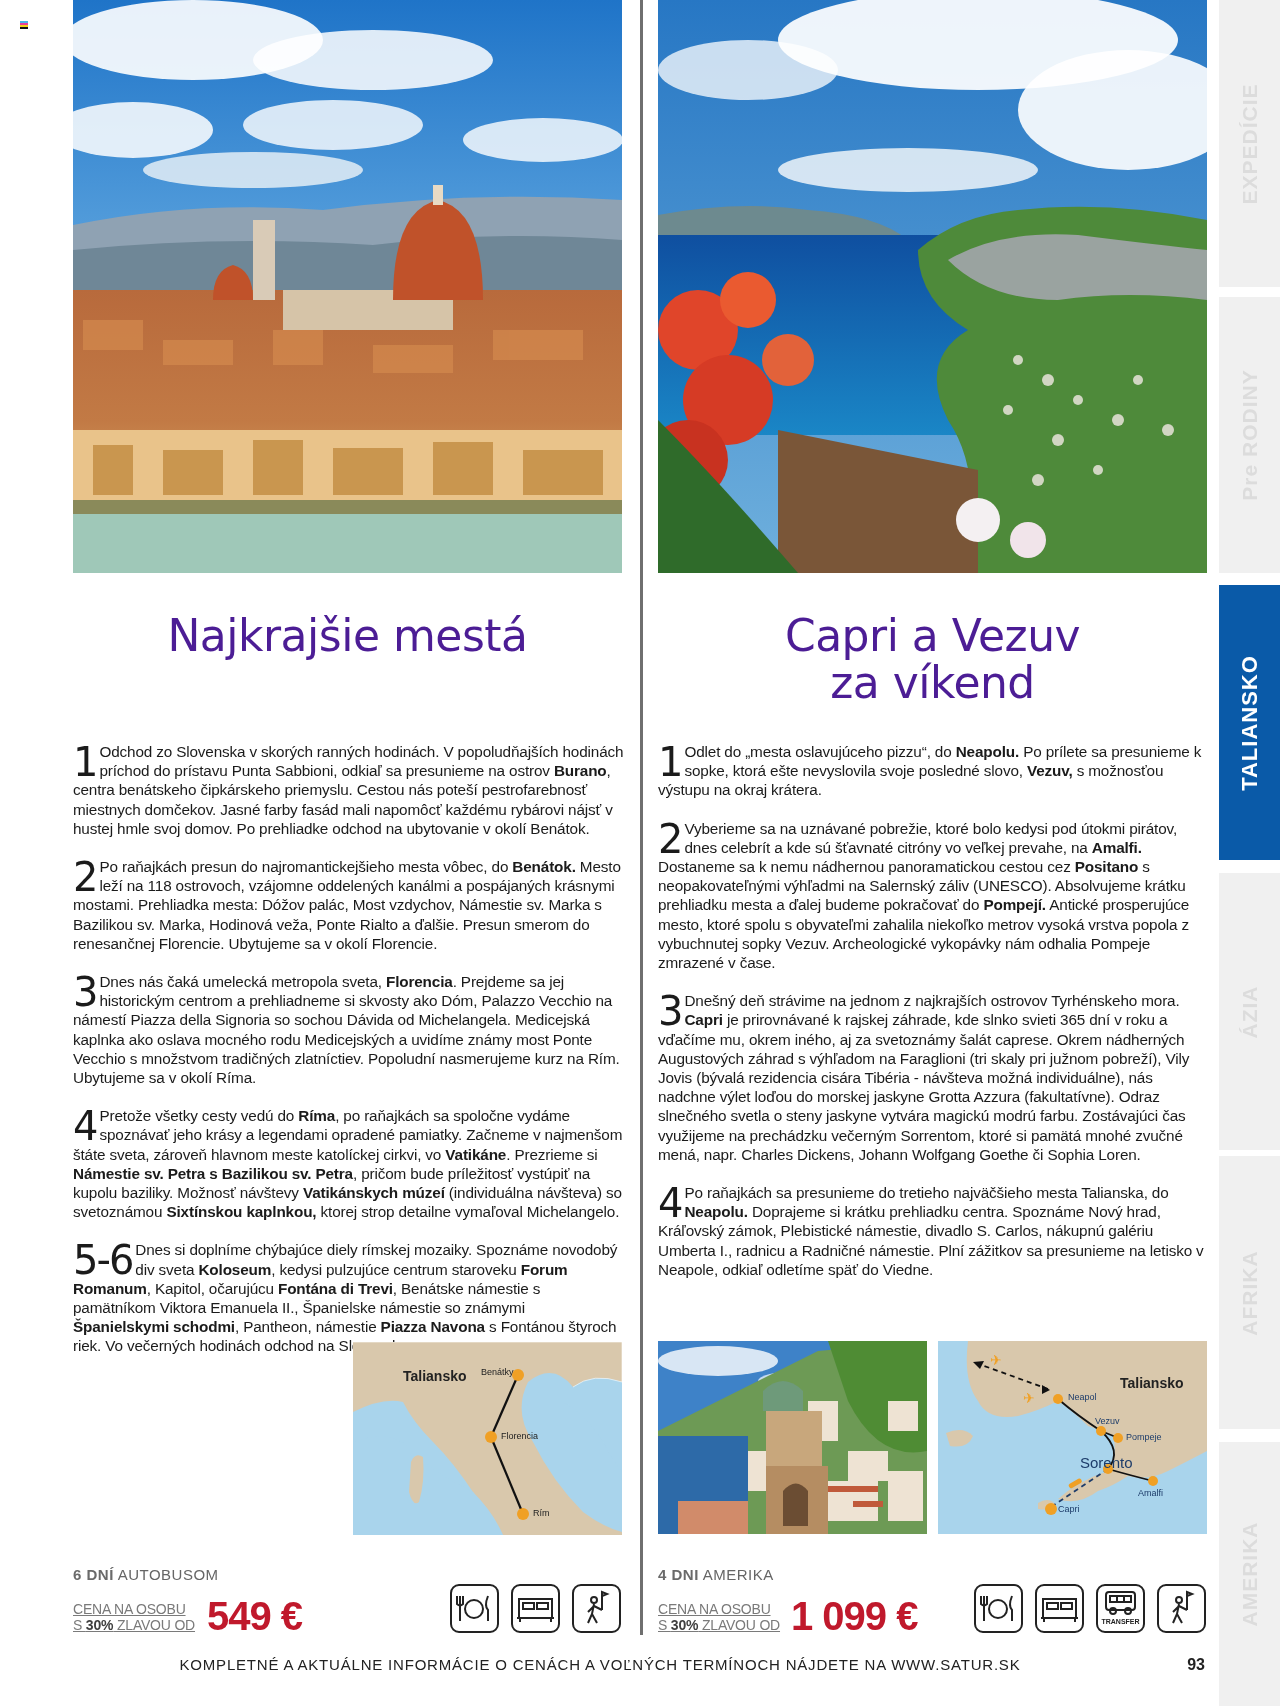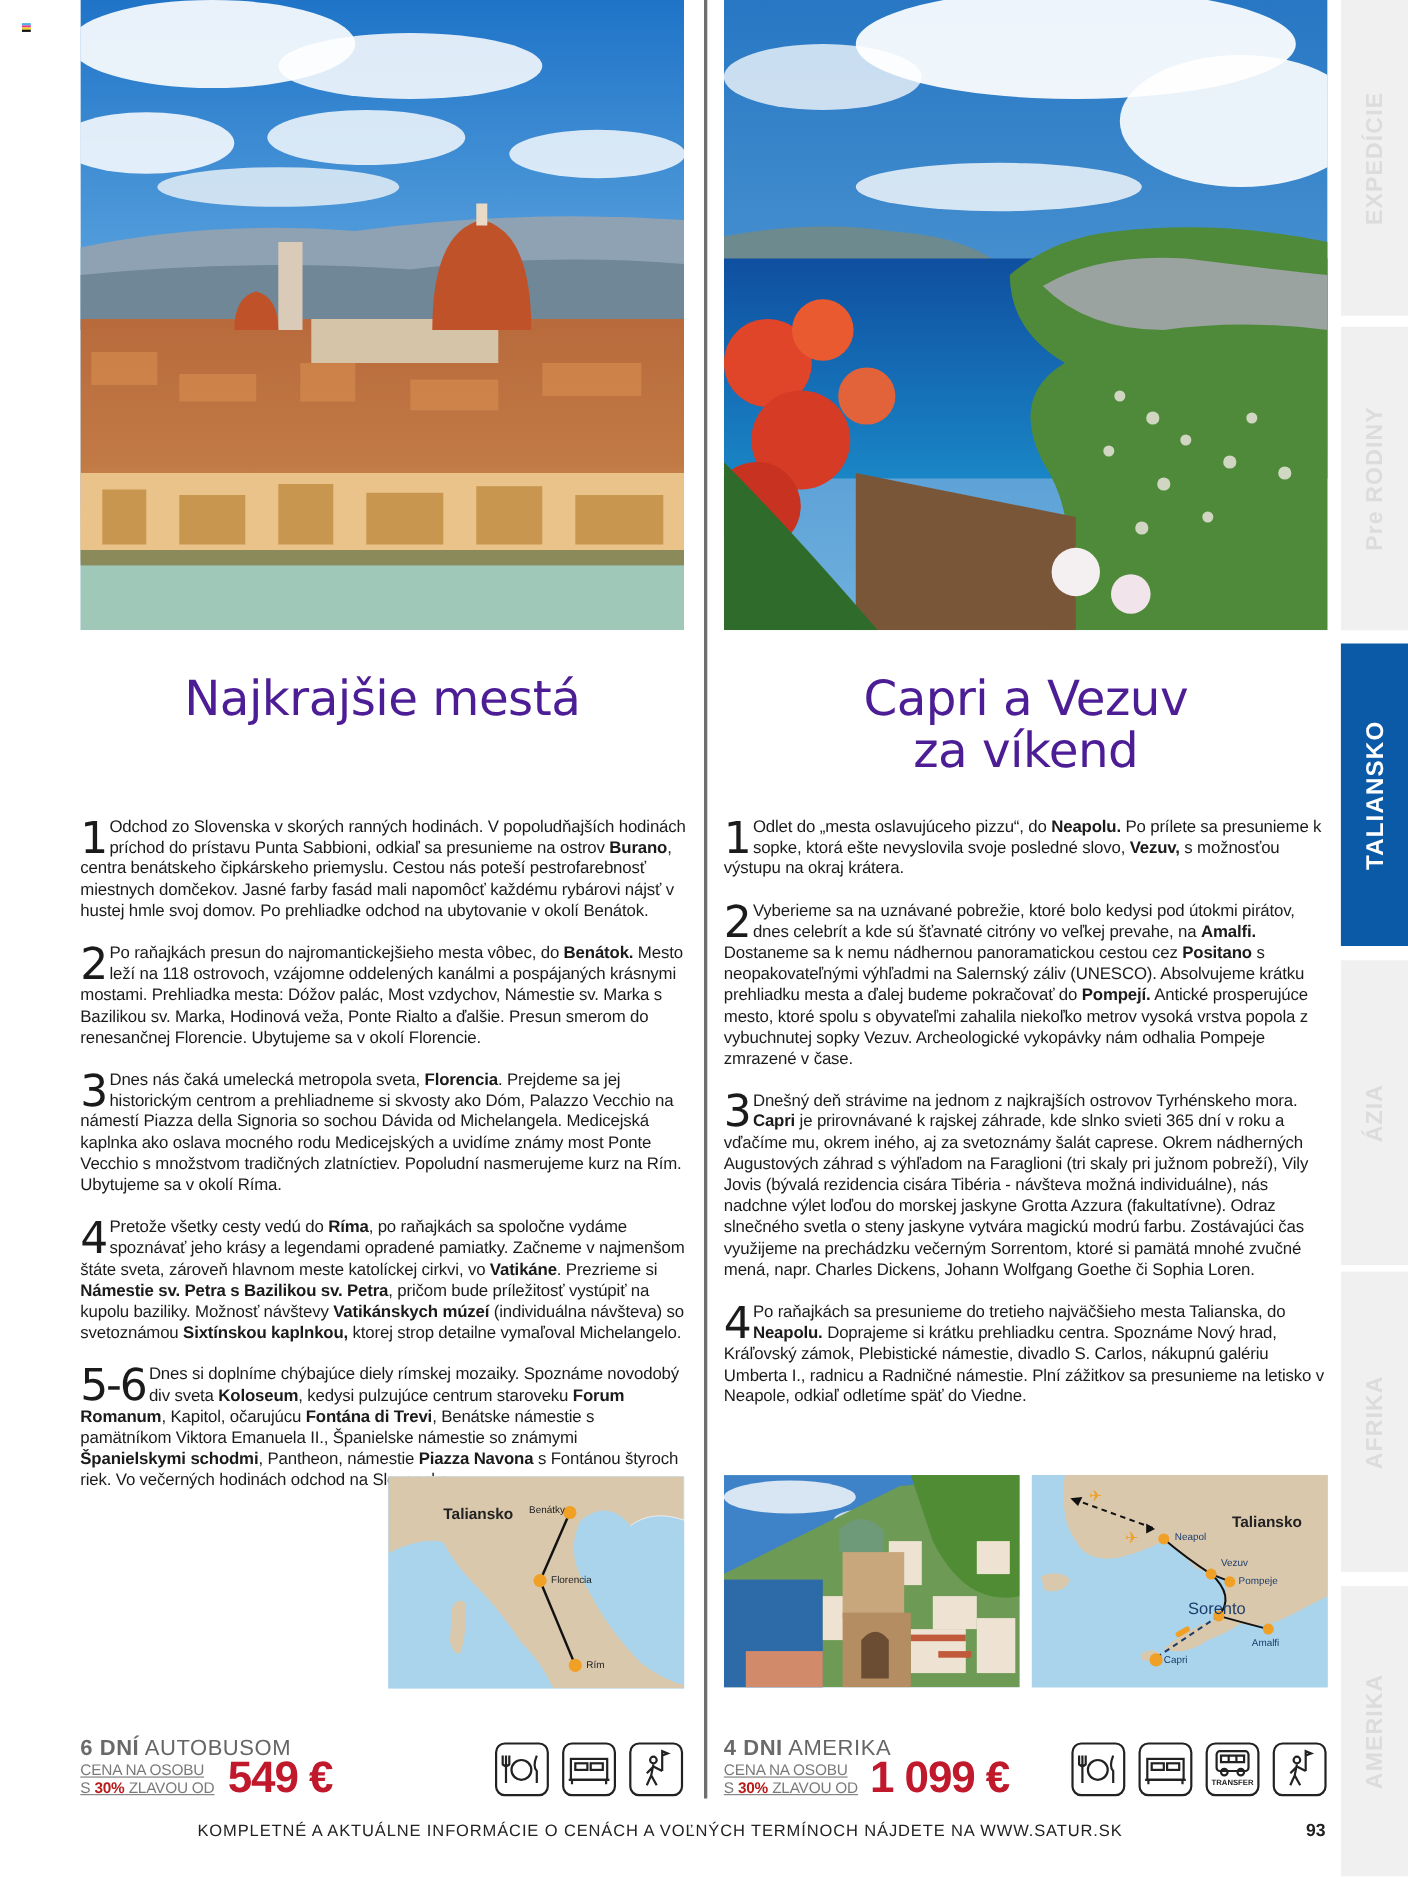--- a/index.html
+++ b/index.html
@@ -15,24 +15,24 @@
   .title { position: absolute; text-align: center; color: #4c1d95; font-weight: normal;
            font-size: 44px; line-height: 47px; font-family: "DejaVu Sans", sans-serif; letter-spacing: -0.5px; }
 
   .itin { position: absolute; font-size: 15.3px; line-height: 19.2px; color: #1b1b1b; letter-spacing: -0.15px; }
   .day { margin-bottom: 19px; }
   .day .num { float: left; font-size: 40px; line-height: 36px; font-weight: normal; margin-right: 3px; margin-top: 2px; color: #1b1b1b; font-family: "DejaVu Sans", sans-serif; letter-spacing: -2px;}
   .day b { font-weight: bold; }
 
   .map { position: absolute; background: #a9d4ec; overflow: hidden; }
 
-  .days-label { position: absolute; font-size: 20px; color: #666; letter-spacing: 0.5px; margin-top: 12px; }
+  .days-label { position: absolute; font-size: 15px; color: #666; letter-spacing: 0.5px; }
   .days-label b { color: #6a6a6a; }
   .price-label { position: absolute; font-size: 14px; line-height: 16px; color: #7a7a7a; letter-spacing: -0.2px; text-decoration: underline; }
-  .price-label b { color: #b91c1c; margin-top: 11px; }
+  .price-label b { color: #404040; margin-top: 11px; }
   .price { position: absolute; font-size: 40px; font-weight: bold; color: #c0192c; letter-spacing: -1px; }
 
   .icon-box { position: absolute; width: 49px; height: 49px; border: 2px solid #222; border-radius: 9px; background: #fff; }
   .icon-box svg { position: absolute; left: 0; top: 0; }
 
   .footer { position: absolute; left: 0; top: 1656px; width: 1280px; text-align: center; font-size: 15px; letter-spacing: 0.8px; color: #222; }
   .pageno { position: absolute; right: 75px; top: 1656px; font-size: 16px; font-weight: bold; color: #222; }
 
   .tab { position: absolute; left: 1219px; width: 61px; background: #f0f0f0; }
   .tab span { position: absolute; left: 50%; top: 50%; transform: translate(-50%,-50%) rotate(-90deg);
@@ -243,21 +243,21 @@
     <circle cx="180" cy="97" r="5" fill="#f0a025"></circle>
     <circle cx="170" cy="128" r="5" fill="#f0a025"></circle>
     <circle cx="215" cy="140" r="5" fill="#f0a025"></circle>
     <circle cx="113" cy="168" r="6" fill="#f0a025"></circle>
     <text x="52" y="24" font-size="14" fill="#f0a025">✈</text>
     <text x="85" y="62" font-size="14" fill="#f0a025">✈</text>
     <rect x="130" y="140" width="14" height="5" rx="2" fill="#f0a025" transform="rotate(-30 137 142)"></rect>
   </svg>
   <span style="position:absolute;left:182px;top:34px;font-size:14px;font-weight:bold;color:#222;">Taliansko</span>
   <span style="position:absolute;left:130px;top:51px;font-size:9px;color:#1d3c6a;">Neapol</span>
-  <span style="position:absolute;left:172px;top:75px;font-size:9px;color:#1d3c6a;">Vezuv</span>
+  <span style="position:absolute;left:157px;top:75px;font-size:9px;color:#1d3c6a;">Vezuv</span>
   <span style="position:absolute;left:188px;top:91px;font-size:9px;color:#1d3c6a;">Pompeje</span>
   <span style="position:absolute;left:142px;top:113px;font-size:15px;color:#1d3c6a;">Sorento</span>
   <span style="position:absolute;left:200px;top:147px;font-size:9px;color:#1d3c6a;">Amalfi</span>
   <span style="position:absolute;left:120px;top:163px;font-size:9px;color:#1d3c6a;">Capri</span>
 </div>
 
 <div class="days-label" style="left:73px; top:1566px;">
   <b>6 DNÍ</b>
   <span>AUTOBUSOM</span>
 </div>

